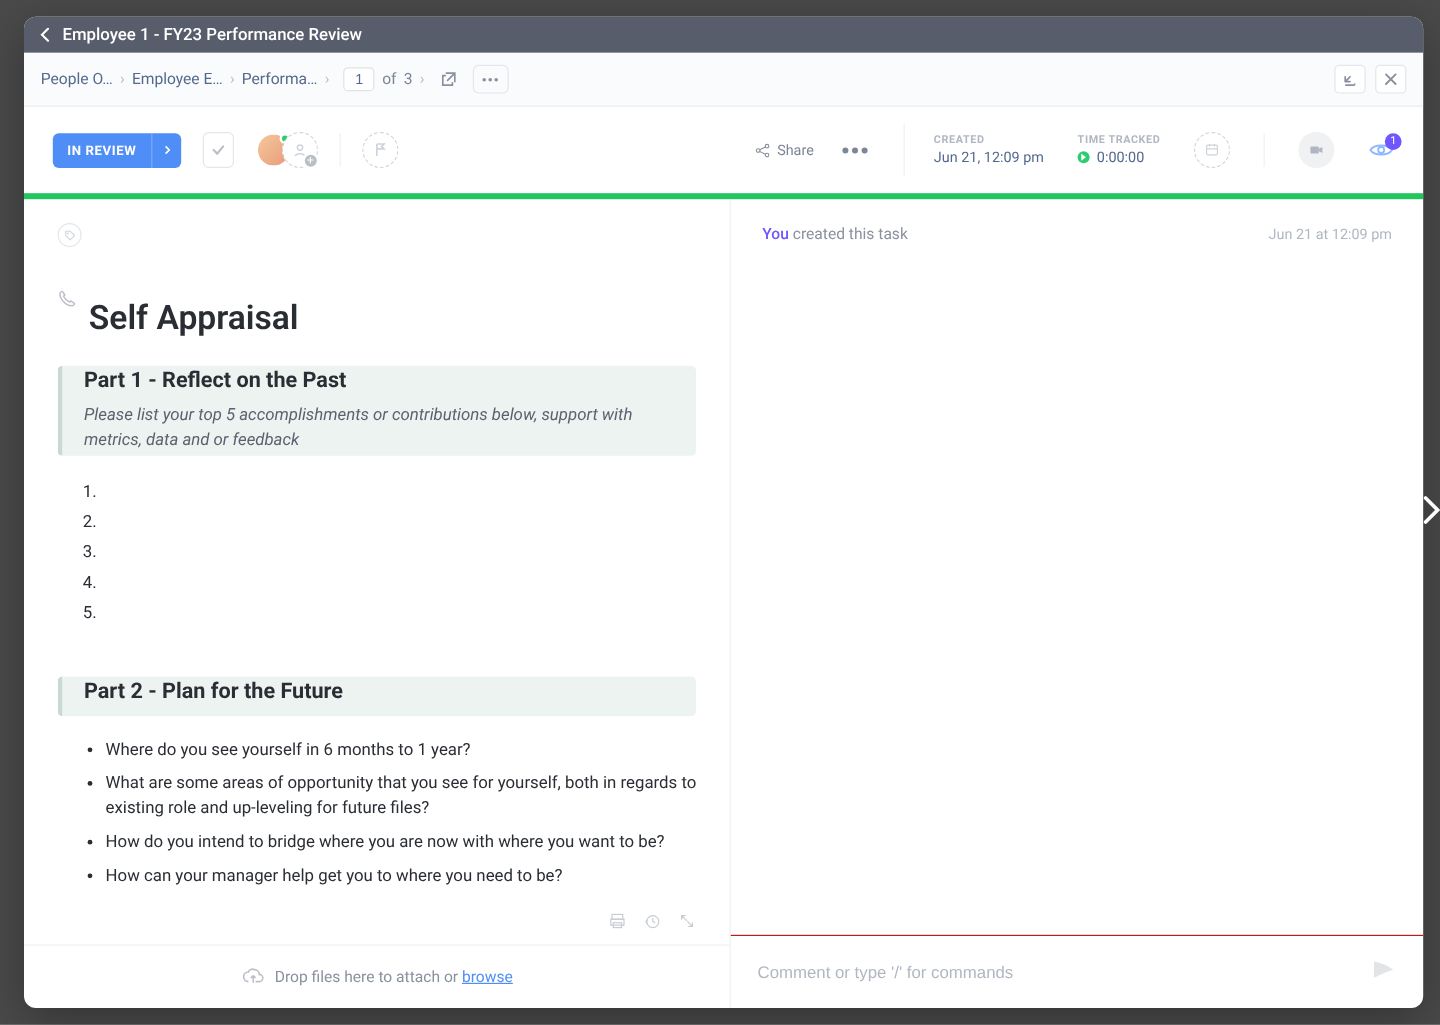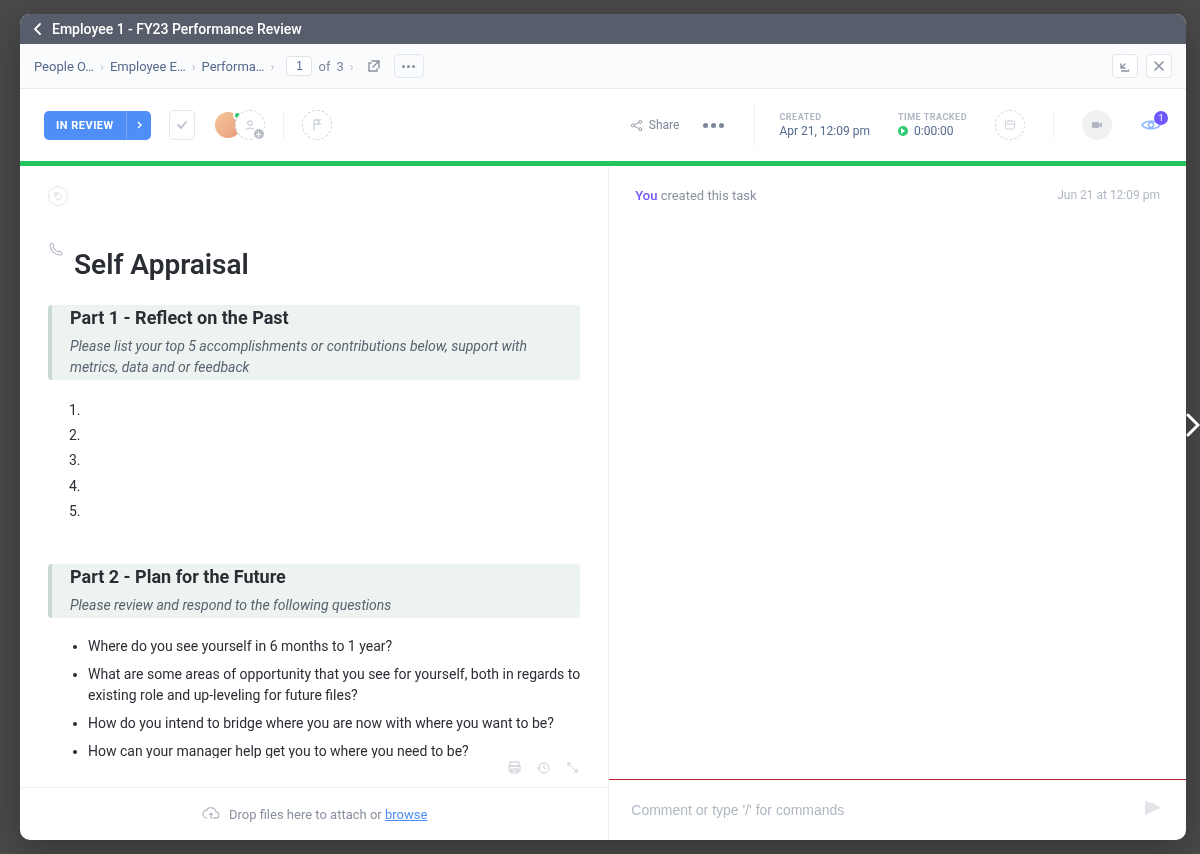--- a/index.html
+++ b/index.html
@@ -210,21 +210,21 @@
         <span></span>
         <span></span>
         <span></span>
       </div>
 
     <div style="width:1px;height:44px;background:#eef0f3;margin:0 6px"></div>
 
     <div class="meta-right">
       <div class="meta-block">
         <div class="mlabel">CREATED</div>
-        <div class="mval">Apr 21, 12:09 pm</div>
+        <div class="mval">Jun 21, 12:09 pm</div>
       </div>
       <div class="meta-block">
         <div class="mlabel">TIME TRACKED</div>
         <div class="mval tt">
           <span class="play"></span>
           <span>0:00:00</span>
         </div>
       </div>
       <div class="circle-dash">
         <svg width="14" height="14" viewBox="0 0 14 14">
@@ -274,21 +274,20 @@
         <ol class="numbered">
           <li></li>
           <li></li>
           <li></li>
           <li></li>
           <li></li>
         </ol>
 
         <div class="callout">
           <h3>Part 2 - Plan for the Future</h3>
-          <p>Please review and respond to the following questions</p>
         </div>
         <ul class="bullets">
           <li>Where do you see yourself in 6 months to 1 year?</li>
           <li> What are some areas of opportunity that you see for yourself, both in regards to existing role and up-leveling for future files?</li>
           <li> How do you intend to bridge where you are now with where you want to be?</li>
           <li> How can your manager help get you to where you need to be?</li>
 
         </ul>
 
       </div>

